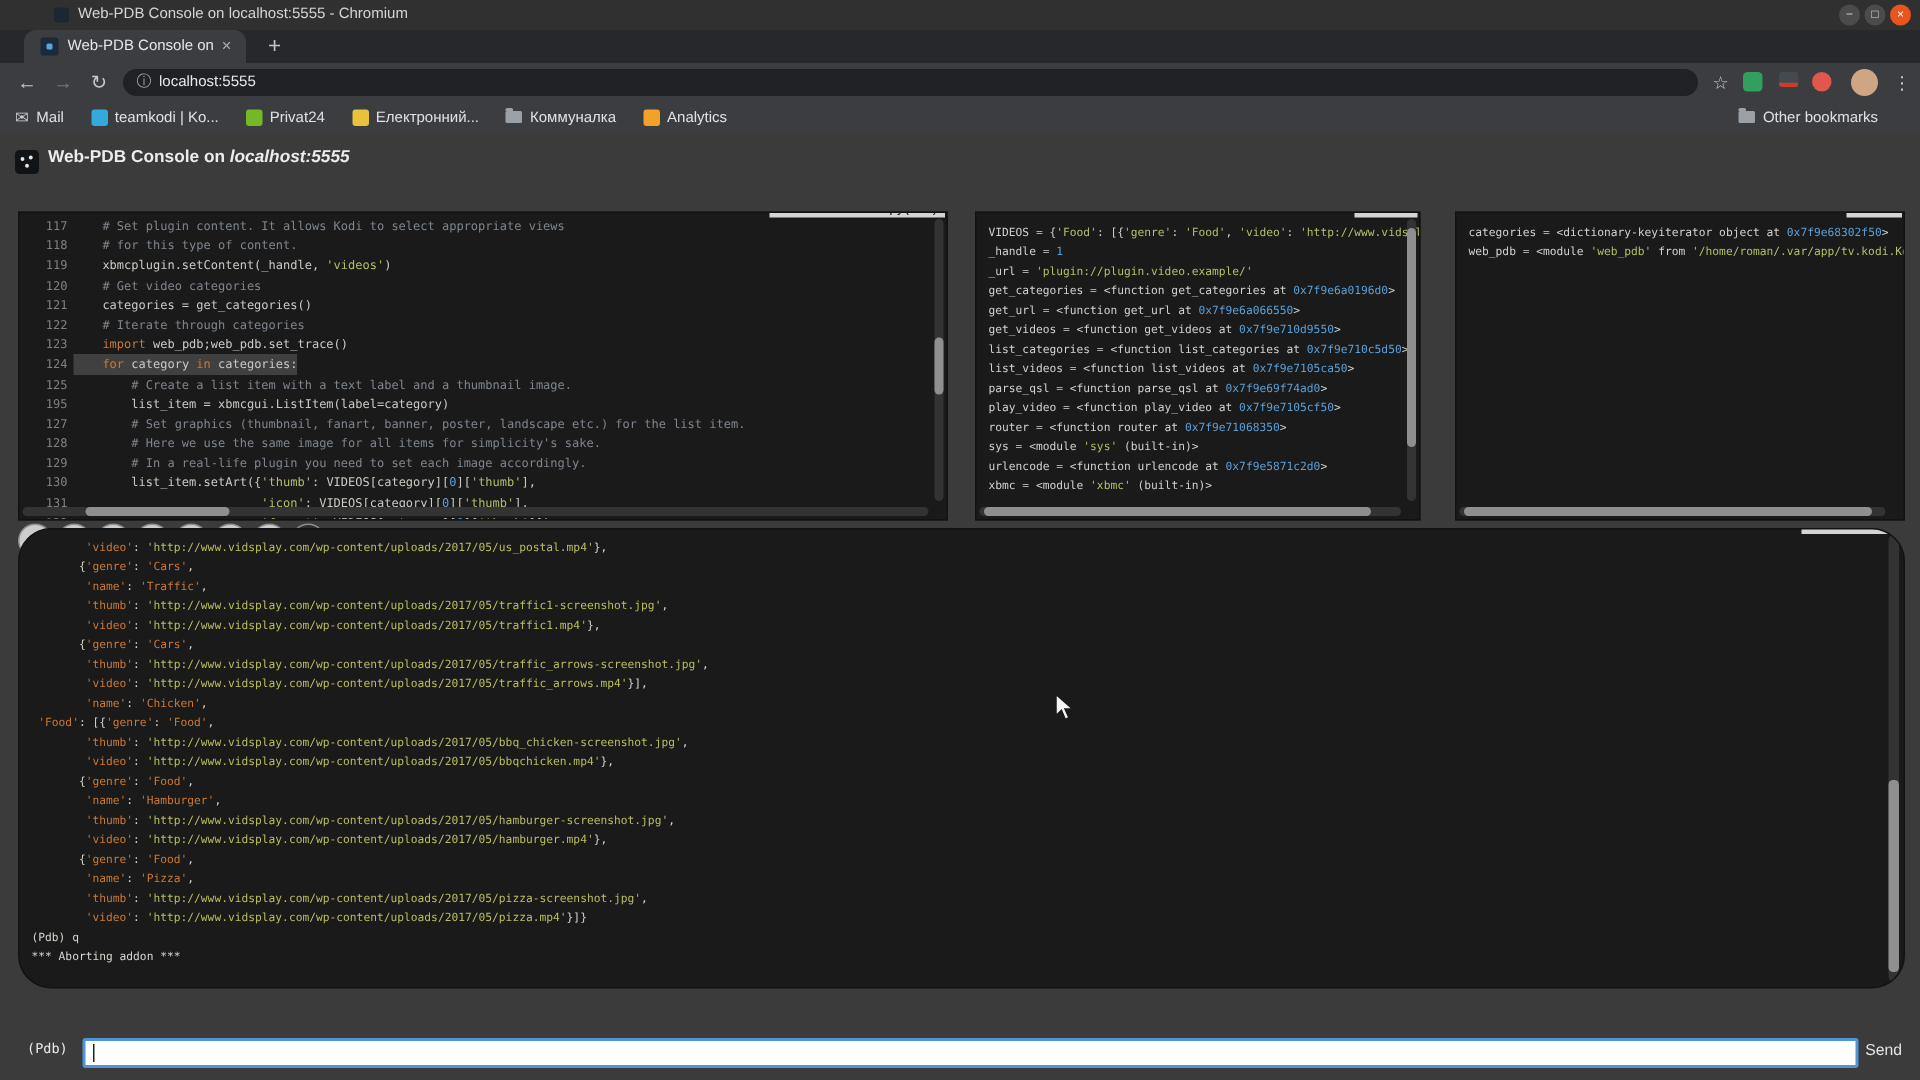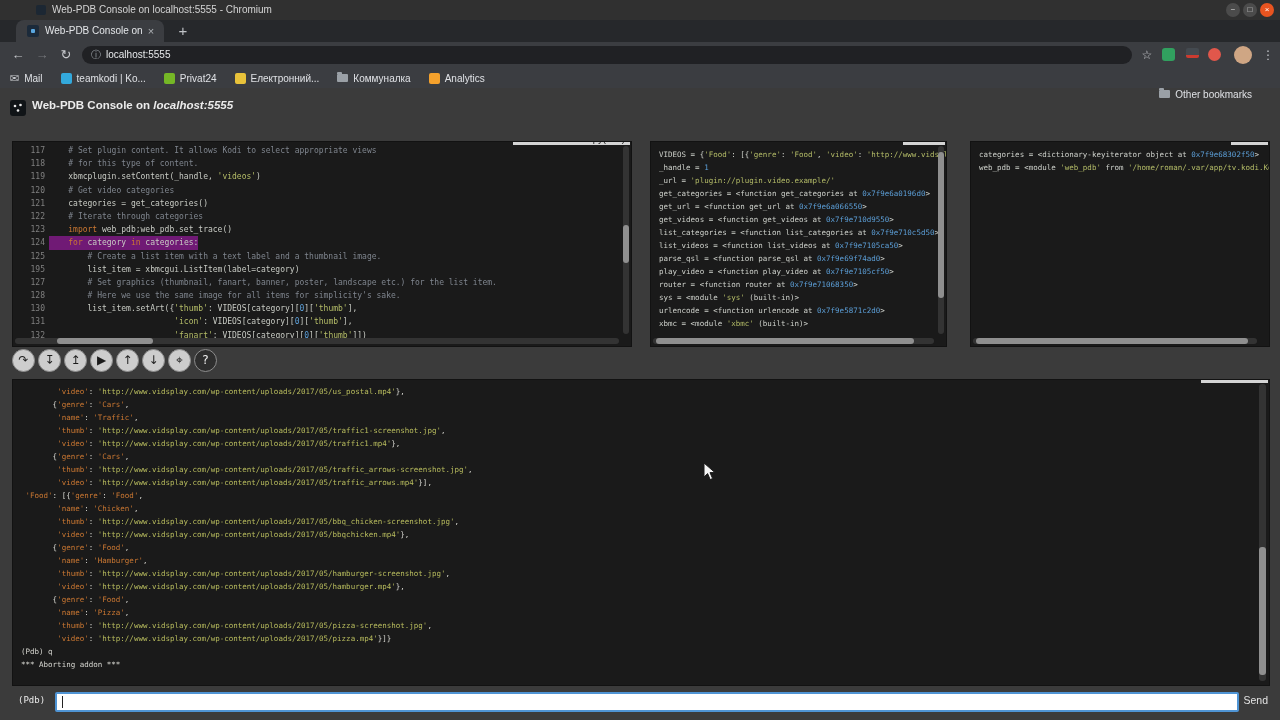--- a/index.html
+++ b/index.html
@@ -49,44 +49,44 @@
   
   .bookmarks-bar{position:absolute;left:0;top:68px;width:1280px;height:20px;background:#3b3d41;}
   .bookmarks-list{position:absolute;left:10px;top:0;height:20px;display:flex;align-items:center;}
   .bookmark{display:flex;align-items:center;margin-right:18px;height:20px;cursor:default;}
   .bm-label{font-size:10px;color:#dfe1e5;margin-left:5px;white-space:nowrap;}
   .fav{width:11px;height:11px;border-radius:2px;display:inline-block;}
   .mail-icon{font-size:11px;line-height:11px;font-family:"DejaVu Sans",sans-serif;}
   .folder-icon{width:11px;height:8px;background:#9aa0a6;border-radius:1px;position:relative;display:inline-block;}
   .folder-icon::before{content:"";position:absolute;top:-2px;left:0;width:5px;height:2px;background:#9aa0a6;
                        border-radius:1px 1px 0 0;}
-  .other-bookmarks{position:absolute;right:10px;top:16px;height:20px;display:flex;align-items:center;}
+  .other-bookmarks{position:absolute;right:10px;top:0;height:20px;display:flex;align-items:center;}
 
   
   .page-header-logo{position:absolute;left:10px;top:100px;}
   .page-title{position:absolute;left:32px;top:99px;font-size:11.5px;font-weight:bold;color:#ececec;}
   .page-title em{font-style:italic;}
 
   .panel{position:absolute;background:#1a1a1a;border:1px solid #121212;overflow:hidden;}
   .chip{position:absolute;top:-10px;right:1px;height:13px;line-height:13px;background:#d4d4d4;color:#141414;
         font-size:9.5px;padding:0 5px;white-space:nowrap;z-index:5;}
 
   .code-panel{left:12px;top:141px;width:618px;height:204px;}
   .code-lines{position:absolute;left:0;top:2px;right:8px;font-family:"DejaVu Sans Mono",monospace;font-size:8px;}
   .code-row{height:13.2px;line-height:13.2px;white-space:pre;display:flex;}
   .gutter{display:inline-block;width:32px;text-align:right;padding-right:4px;color:#808080;flex:none;}
   .code-text{display:inline-block;color:#c8cbc4;}
-  .current-line .code-text{background:#701a75;}
+  .current-line .code-text{background:#404040;}
 
   .globals-panel{left:650px;top:141px;width:295px;height:204px;}
   .locals-panel{left:970px;top:141px;width:298px;height:204px;}
   .var-lines{position:absolute;left:8px;top:6px;right:8px;font-family:"DejaVu Sans Mono",monospace;font-size:7.5px;}
   .var-line{height:13px;line-height:13px;white-space:pre;color:#cfd2cc;}
 
-  .console-panel{left:12px;top:379px;width:1256px;height:305px;}
+  .console-panel{left:12px;top:352px;width:1256px;height:305px;border-radius:22px;}
   .console-lines{position:absolute;left:8px;top:5px;right:12px;font-family:"DejaVu Sans Mono",monospace;font-size:7.5px;}
   .console-line{height:13px;line-height:13px;white-space:pre;color:#d6d6d0;}
 
   .tok-com{color:#7f858e;} .tok-str{color:#b5bd68;} .tok-kw{color:#cc7832;}
   .tok-num{color:#5c9fd8;} .tok-url{color:#b9bd5e;} .tok-ostr{color:#cc7832;}
 
   
   .sb{position:absolute;background:#333;border-radius:3px;}
   .sb-thumb{position:absolute;background:#8f8f8f;border-radius:3px;}
   .code-vsb{right:2px;top:4px;width:6px;bottom:12px;}
@@ -212,20 +212,21 @@
         <div class="code-row"><span class="gutter">119</span><span class="code-text">    xbmcplugin.setContent(_handle, <span class="tok-str">'videos'</span>)</span></div>
         <div class="code-row"><span class="gutter">120</span><span class="code-text"><span class="tok-com">    # Get video categories</span></span></div>
         <div class="code-row"><span class="gutter">121</span><span class="code-text">    categories = get_categories()</span></div>
         <div class="code-row"><span class="gutter">122</span><span class="code-text"><span class="tok-com">    # Iterate through categories</span></span></div>
         <div class="code-row"><span class="gutter">123</span><span class="code-text">    <span class="tok-kw">import</span> web_pdb;web_pdb.set_trace()</span></div>
         <div class="code-row current-line"><span class="gutter">124</span><span class="code-text">    <span class="tok-kw">for</span> category <span class="tok-kw">in</span> categories:</span></div>
         <div class="code-row"><span class="gutter">125</span><span class="code-text"><span class="tok-com">        # Create a list item with a text label and a thumbnail image.</span></span></div>
         <div class="code-row"><span class="gutter">195</span><span class="code-text">        list_item = xbmcgui.ListItem(label=category)</span></div>
         <div class="code-row"><span class="gutter">127</span><span class="code-text"><span class="tok-com">        # Set graphics (thumbnail, fanart, banner, poster, landscape etc.) for the list item.</span></span></div>
         <div class="code-row"><span class="gutter">128</span><span class="code-text"><span class="tok-com">        # Here we use the same image for all items for simplicity's sake.</span></span></div>
+        <div class="code-row"><span class="gutter">129</span><span class="code-text"><span class="tok-com">        # In a real-life plugin you need to set each image accordingly.</span></span></div>
         <div class="code-row"><span class="gutter">130</span><span class="code-text">        list_item.setArt({<span class="tok-str">'thumb'</span>: VIDEOS[category][<span class="tok-num">0</span>][<span class="tok-str">'thumb'</span>],</span></div>
         <div class="code-row"><span class="gutter">131</span><span class="code-text">                          <span class="tok-str">'icon'</span>: VIDEOS[category][<span class="tok-num">0</span>][<span class="tok-str">'thumb'</span>],</span></div>
         <div class="code-row"><span class="gutter">132</span><span class="code-text">                          <span class="tok-str">'fanart'</span>: VIDEOS[category][<span class="tok-num">0</span>][<span class="tok-str">'thumb'</span>]])</span></div>
       </div>
     <div class="sb code-vsb">
         <div class="sb-thumb"></div>
       </div>
     <div class="sb code-hsb">
         <div class="sb-thumb"></div>
       </div>
@@ -283,22 +284,22 @@
     <div class="chip">PDB Console</div>
     <div class="console-lines">
         <div class="console-line">        <span class="tok-ostr">'video'</span>: <span class="tok-url">'http://www.vidsplay.com/wp-content/uploads/2017/05/us_postal.mp4'</span>},</div>
         <div class="console-line">       {<span class="tok-ostr">'genre'</span>: <span class="tok-ostr">'Cars'</span>,</div>
         <div class="console-line">        <span class="tok-ostr">'name'</span>: <span class="tok-ostr">'Traffic'</span>,</div>
         <div class="console-line">        <span class="tok-ostr">'thumb'</span>: <span class="tok-url">'http://www.vidsplay.com/wp-content/uploads/2017/05/traffic1-screenshot.jpg'</span>,</div>
         <div class="console-line">        <span class="tok-ostr">'video'</span>: <span class="tok-url">'http://www.vidsplay.com/wp-content/uploads/2017/05/traffic1.mp4'</span>},</div>
         <div class="console-line">       {<span class="tok-ostr">'genre'</span>: <span class="tok-ostr">'Cars'</span>,</div>
         <div class="console-line">        <span class="tok-ostr">'thumb'</span>: <span class="tok-url">'http://www.vidsplay.com/wp-content/uploads/2017/05/traffic_arrows-screenshot.jpg'</span>,</div>
         <div class="console-line">        <span class="tok-ostr">'video'</span>: <span class="tok-url">'http://www.vidsplay.com/wp-content/uploads/2017/05/traffic_arrows.mp4'</span>}],</div>
+        <div class="console-line">        <span class="tok-ostr">'name'</span>: <span class="tok-ostr">'Chicken'</span>,</div>
         <div class="console-line"> <span class="tok-ostr">'Food'</span>: [{<span class="tok-ostr">'genre'</span>: <span class="tok-ostr">'Food'</span>,</div>
-        <div class="console-line">        <span class="tok-ostr">'name'</span>: <span class="tok-ostr">'Chicken'</span>,</div>
         <div class="console-line">        <span class="tok-ostr">'thumb'</span>: <span class="tok-url">'http://www.vidsplay.com/wp-content/uploads/2017/05/bbq_chicken-screenshot.jpg'</span>,</div>
         <div class="console-line">        <span class="tok-ostr">'video'</span>: <span class="tok-url">'http://www.vidsplay.com/wp-content/uploads/2017/05/bbqchicken.mp4'</span>},</div>
         <div class="console-line">       {<span class="tok-ostr">'genre'</span>: <span class="tok-ostr">'Food'</span>,</div>
         <div class="console-line">        <span class="tok-ostr">'name'</span>: <span class="tok-ostr">'Hamburger'</span>,</div>
         <div class="console-line">        <span class="tok-ostr">'thumb'</span>: <span class="tok-url">'http://www.vidsplay.com/wp-content/uploads/2017/05/hamburger-screenshot.jpg'</span>,</div>
         <div class="console-line">        <span class="tok-ostr">'video'</span>: <span class="tok-url">'http://www.vidsplay.com/wp-content/uploads/2017/05/hamburger.mp4'</span>},</div>
         <div class="console-line">       {<span class="tok-ostr">'genre'</span>: <span class="tok-ostr">'Food'</span>,</div>
         <div class="console-line">        <span class="tok-ostr">'name'</span>: <span class="tok-ostr">'Pizza'</span>,</div>
         <div class="console-line">        <span class="tok-ostr">'thumb'</span>: <span class="tok-url">'http://www.vidsplay.com/wp-content/uploads/2017/05/pizza-screenshot.jpg'</span>,</div>
         <div class="console-line">        <span class="tok-ostr">'video'</span>: <span class="tok-url">'http://www.vidsplay.com/wp-content/uploads/2017/05/pizza.mp4'</span>}]}</div>

